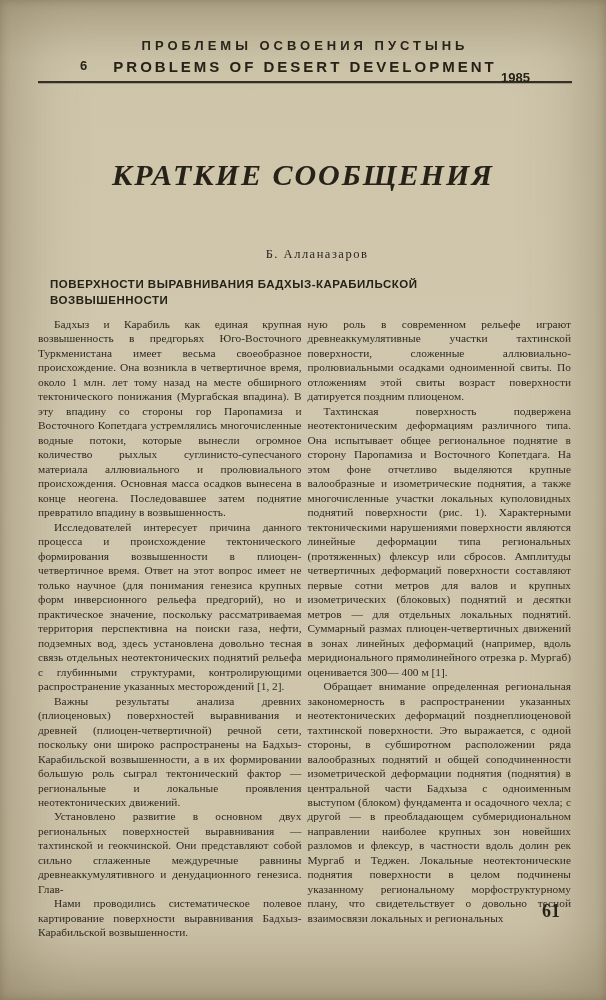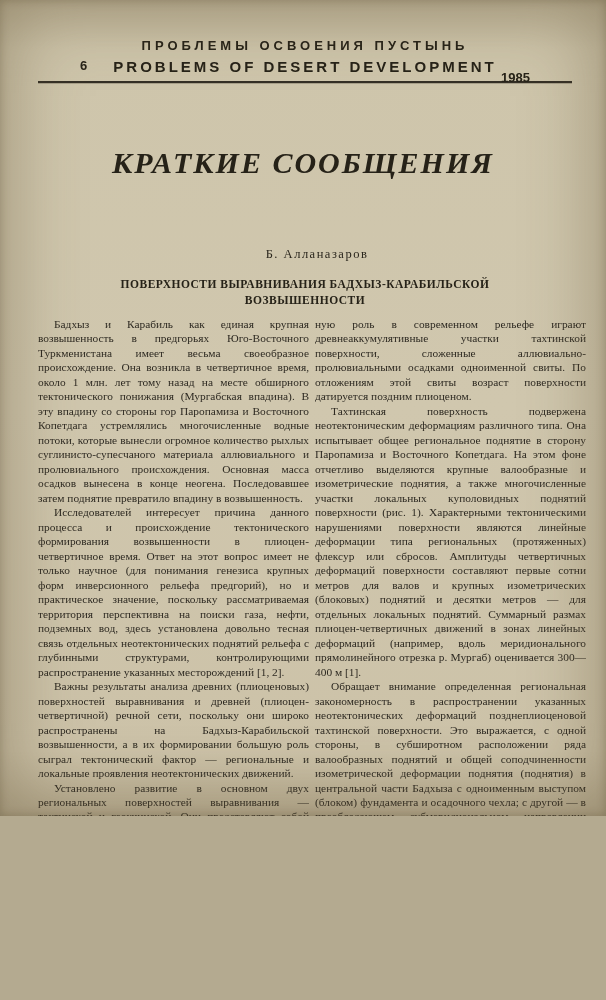--- a/index.html
+++ b/index.html
@@ -1,18 +1,18 @@
 <!DOCTYPE html>
 <html lang="ru"><head>
 <meta charset="utf-8">
 <style>
   html,body{margin:0;padding:0;background:#b4aa90;}
   .page{
     position:relative;
-    width:606px;height:816px;
+    width:606px;height:1000px;
     margin:0 auto;
     background:linear-gradient(180deg,#c2b89d 0%,#cec5ab 6%,#d0c7ae 50%,#ccc2a8 92%,#bfb499 100%);
     font-family:"Liberation Serif","DejaVu Serif",serif;
     color:#2e2a22;
     overflow:hidden;
   }
   .page::after{
     content:"";
     position:absolute;inset:0;
     pointer-events:none;
@@ -34,44 +34,43 @@
     font-weight:bold;
   }
   .jr-en{font-size:15px;letter-spacing:3px;white-space:nowrap;}
   .issue{position:absolute;left:42px;top:0;font-size:13px;letter-spacing:0;}
   .year{position:absolute;right:42px;top:12px;font-size:13px;letter-spacing:0;}
   .rule{
     margin-top:7px;height:2px;background:#342f25;
     box-shadow:0 1px 0 rgba(52,47,37,.25);
   }
   .section-title{
-    position:absolute;top:146px;left:0;right:0;margin:0;
+    position:absolute;top:146px;left:0;right:0;margin:12px;
     text-align:center;
     font-family:"Liberation Serif","DejaVu Serif",serif;
     font-style:italic;font-weight:bold;
     font-size:30px;letter-spacing:2px;
     color:#262218;
   }
   .author{
     position:absolute;top:247px;left:0;right:0;
     text-align:center;
     font-size:12.5px;letter-spacing:1.5px;
     color:#2a261d;
     margin-left:28px;
   }
   .article-title{
     position:absolute;top:277px;left:50px;right:46px;margin:0;
-    text-align:center;
-    font-family:Liberation Serif, serif;
+    font-family:Liberation Sans, sans-serif;
     font-weight:bold;font-size:11.5px;letter-spacing:.5px;
     line-height:1.35;
     color:#262218;
   }
   .body{
-    position:absolute;top:317px;left:38px;right:20px;
+    position:absolute;top:317px;left:38px;right:35px;
     display:flex;gap:6px;
   }
   .col{
     flex:1 1 0;
     text-align:justify;
     font-size:11.4px;line-height:1.27;
     color:#2e2a22;
   }
   .col p{margin:0;text-indent:16px;}
   .col p.noindent{text-indent:0;}

